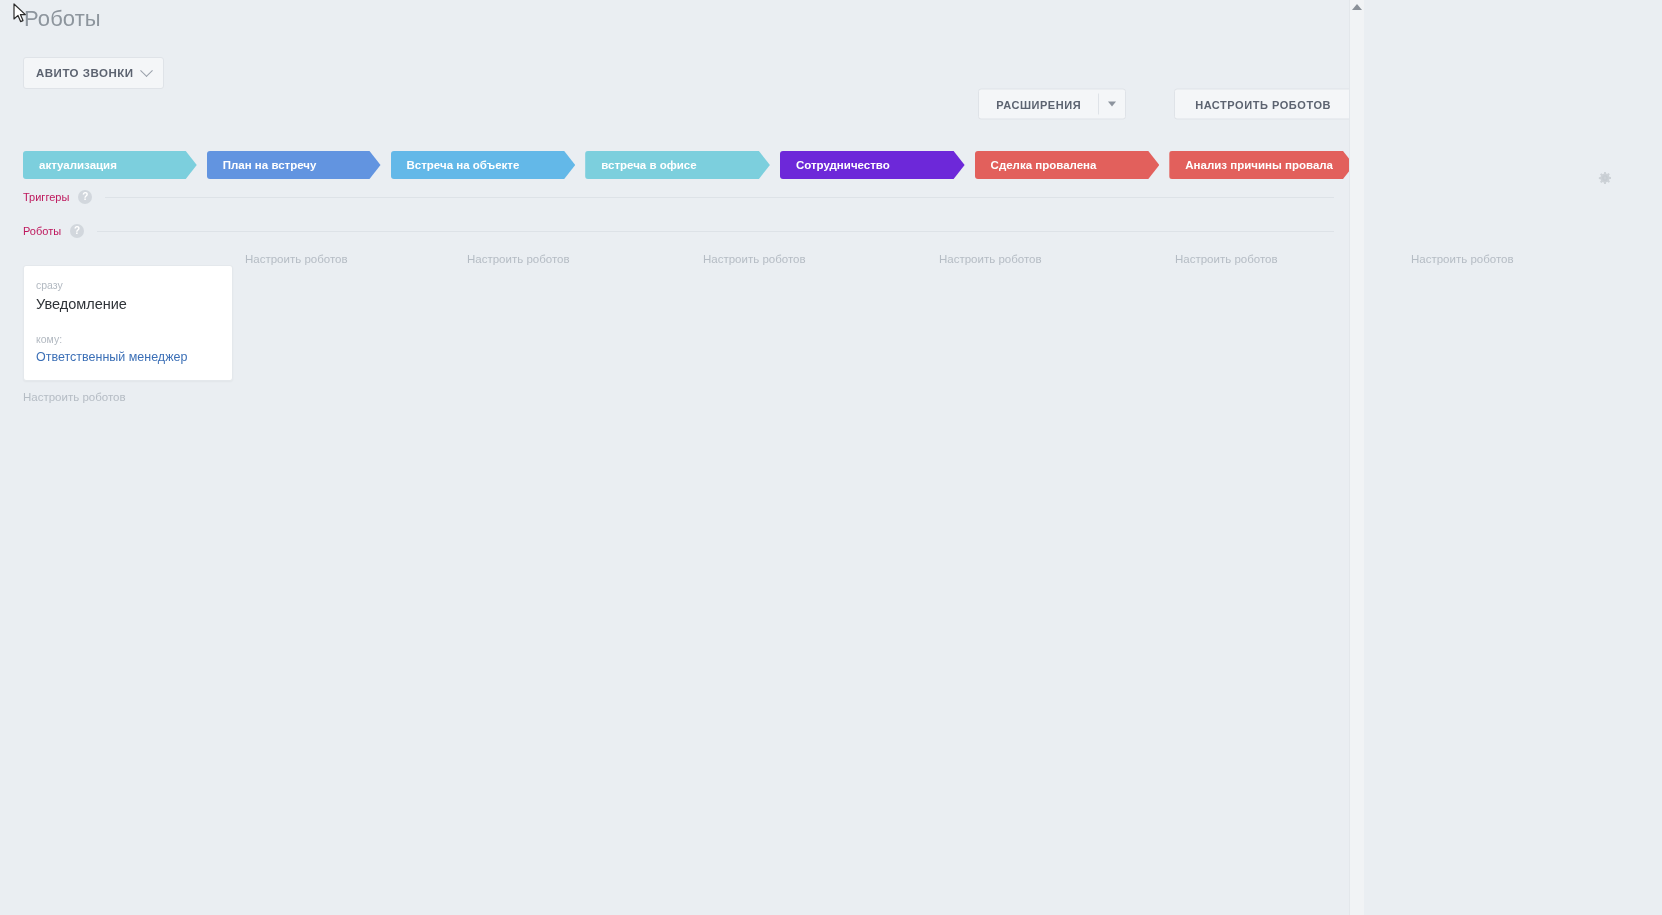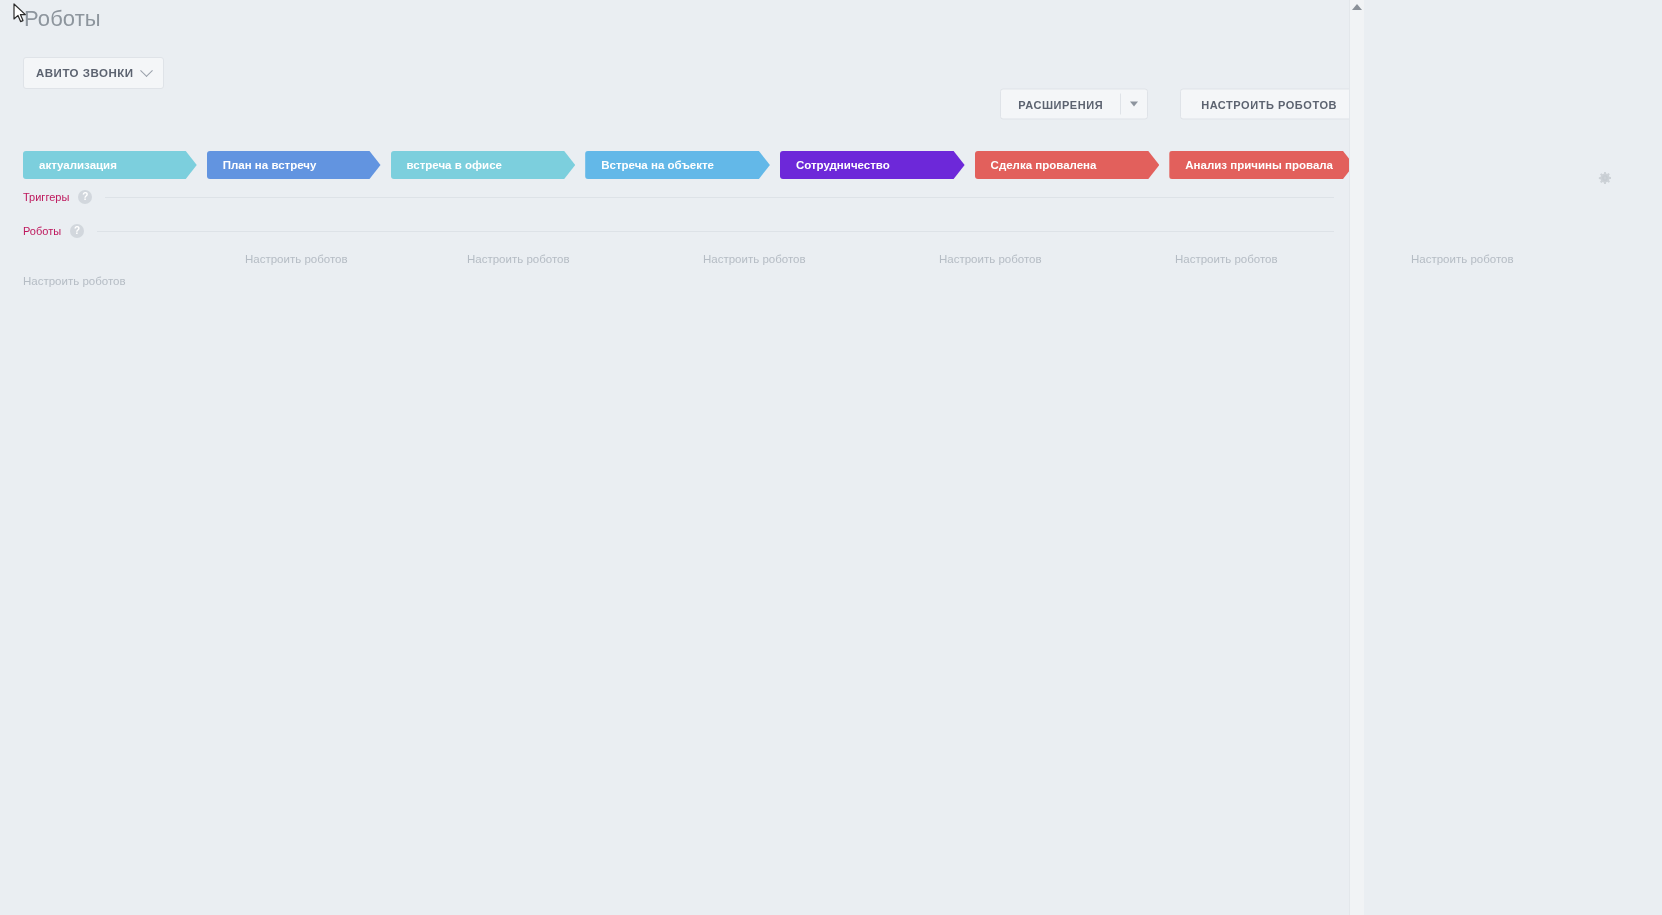--- a/index.html
+++ b/index.html
@@ -67,25 +67,25 @@
   .chev {
     width: 9px; height: 9px;
     border-right: 1.6px solid #9aa1ab;
     border-bottom: 1.6px solid #9aa1ab;
     transform: rotate(45deg) translate(-2px,-2px);
   }
 
   
   .top-actions {
     position: absolute;
-    right: 6px;
+    right: 12px;
     top: 104px;
     display: flex;
     align-items: center;
-    gap: 32px;
+    gap: 48px;
     transform: translateY(-50%);
   }
   .btn-split {
     display: flex;
     align-items: stretch;
     height: 31px;
     background: #f4f6f8;
     border: 1px solid #dfe3e8;
     border-radius: 3px;
     overflow: hidden;
@@ -307,25 +307,25 @@
     <div class="btn-plain">НАСТРОИТЬ РОБОТОВ</div>
   </div>
 
   <div class="stages" id="stages">
       <div class="stage" style="background: rgb(124, 207, 221); width: 212px;">
         <span>актуализация</span>
       </div>
       <div class="stage" style="background: rgb(98, 148, 224); width: 212px;">
         <span>План на встречу</span>
       </div>
+      <div class="stage" style="background: rgb(99, 184, 232); width: 226px;">
+        <span>Встреча на объекте</span>
+      </div>
       <div class="stage" style="background: rgb(124, 207, 221); width: 226px;">
         <span>встреча в офисе</span>
-      </div>
-      <div class="stage" style="background: rgb(99, 184, 232); width: 226px;">
-        <span>Встреча на объекте</span>
       </div>
       <div class="stage" style="background: #6d28d9; width: 226px;">
         <span>Сотрудничество</span>
       </div>
       <div class="stage" style="background: rgb(226, 96, 92); width: 226px;">
         <span>Сделка провалена</span>
       </div>
       <div class="stage" style="background: rgb(226, 96, 92); width: 226px;">
         <span>Анализ причины провала</span>
       </div>
@@ -344,20 +344,26 @@
 
   <div class="section-row" id="row-robots">
     <span class="section-label">Роботы</span>
     <span class="help-icon">?</span>
     <span class="section-rule"></span>
   </div>
 
   <div class="robots-grid" id="robots-grid">
       <div class="robot-col" style="width: 222px;">
         <div class="placeholder-link" style="visibility: hidden;">Настроить роботов</div>
+        <div class="robot-card">
+          <div class="card-meta">сразу</div>
+          <div class="card-title">Уведомление</div>
+          <div class="card-meta">кому:</div>
+          <div class="card-target">Ответственный менеджер</div>
+        </div>
         <div class="card-footer-link">Настроить роботов</div>
       </div>
       <div class="robot-col" style="width: 222px;">
         <div class="placeholder-link">Настроить роботов</div>
       </div>
       <div class="robot-col" style="width: 236px;">
         <div class="placeholder-link">Настроить роботов</div>
       </div>
       <div class="robot-col" style="width: 236px;">
         <div class="placeholder-link">Настроить роботов</div>

